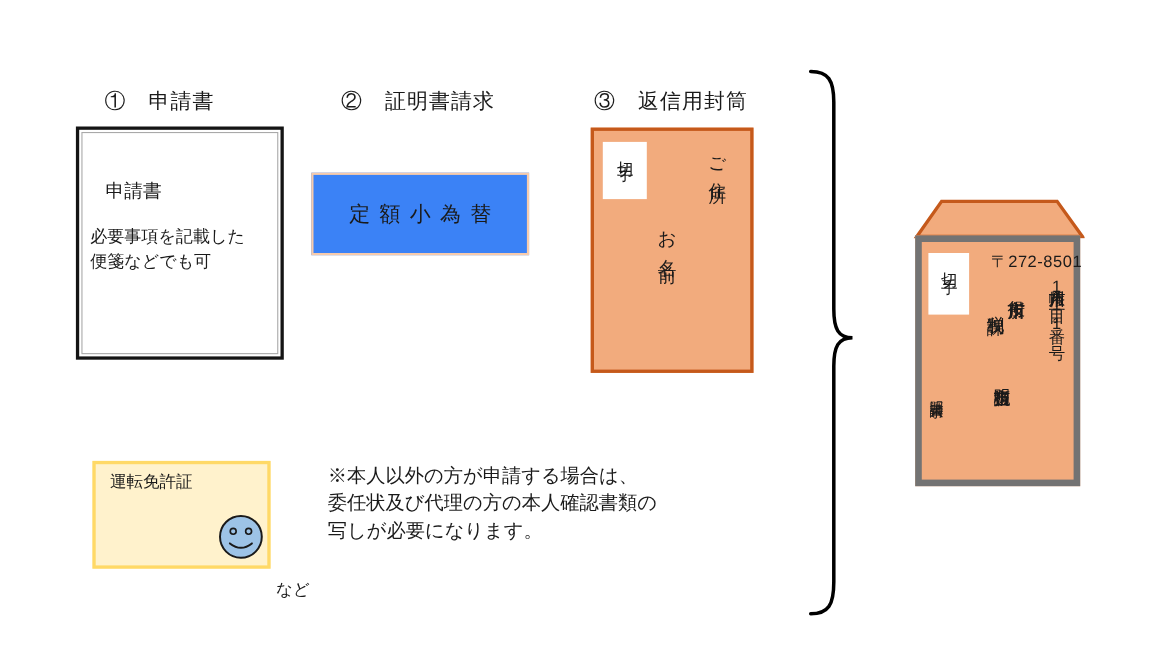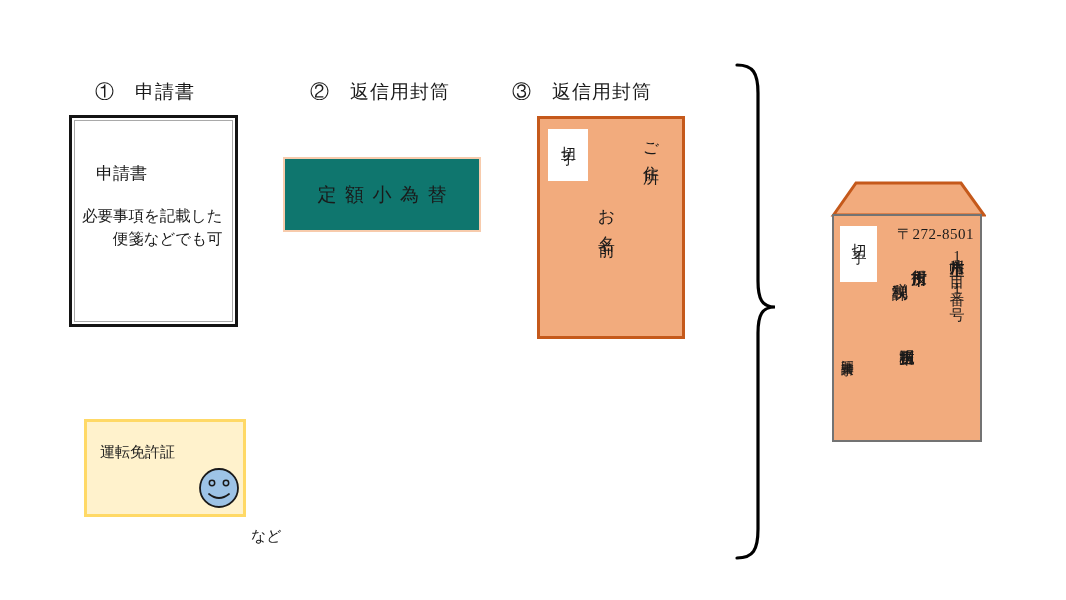--- a/index.html
+++ b/index.html
@@ -1,37 +1,37 @@
 <!DOCTYPE html>
 <html><head>
 <meta charset="utf-8">
 <style>
   * { margin:0; padding:0; box-sizing:border-box; }
   html,body { background:#fff; }
   .stage {
     position:relative; width:1066px; height:600px; background:#ffffff;
-    font-family:Liberation Serif, serif;
+    font-family:Liberation Sans, sans-serif;
     color:#1a1a1a; overflow:hidden;
   }
   .abs { position:absolute; }
   .heading { font-size:19px; letter-spacing:1px; white-space:nowrap; }
 
   
   .paper {
-    left:69px; top:115px; width:169px; height:212px;
+    left:69px; top:115px; width:189px; height:212px;
     background:#ffffff; border:3px solid #141414;
   }
   .paper-inner { position:absolute; left:2px; top:2px; right:2px; bottom:2px; border:1px solid #a9a9a9; }
   .paper-title { position:absolute; left:24px; top:44px; font-size:17px; }
-  .paper-note { position:absolute; left:10px; top:86px; font-size:15.5px; line-height:23px; white-space:pre-line;text-align:right; }
+  .paper-note { position:absolute; left:10px; top:86px; font-size:15.5px; line-height:23px; white-space:pre-line; }
 
   
   .money-order {
     left:283px; top:157px; width:198px; height:75px;
-    background:#0f766e; border:2px solid #F7CBAC;
+    background:#3b82f6; border:2px solid #F7CBAC;
     display:flex; align-items:center; justify-content:center;
   }
   .money-order span { font-size:19px; letter-spacing:0.45em; text-indent:0.45em; white-space:nowrap; }
 
   
   .envelope-s {
     left:537px; top:116px; width:148px; height:223px;
     background:#F2AB7D; border:3px solid #C5591B;
   }
   .vtext { writing-mode:vertical-rl; text-orientation:upright; line-height:1; white-space:nowrap; }
@@ -42,32 +42,32 @@
   .stamp-s { left:8px; top:10px; width:40px; height:52px; }
   .stamp-s .vtext { font-size:15px; letter-spacing:4px; padding-top:5px; }
   .env-addr { position:absolute; left:103px; top:13px; font-size:16px; letter-spacing:3px; }
   .env-name { position:absolute; left:58px; top:78px; font-size:17px; letter-spacing:6px; }
 
   
   .license {
     left:84px; top:419px; width:162px; height:98px;
     background:#FFF2CC; border:3px solid #FFD966;
   }
-  .license-title { position:absolute; left:13px; top:7px; font-size:15px;margin-top:14px; }
+  .license-title { position:absolute; left:13px; top:7px; font-size:15px; }
   .face-svg { position:absolute; left:110px; top:44px; }
   .etc-label { left:227px; top:527px; font-size:15px;margin-left:24px; }
 
   
   .note-text { left:298px; top:420px; font-size:17.5px; line-height:25px; white-space:pre-line; }
 
   
   .flap-svg { left:828px; top:181px; }
   .envelope-b {
     left:832px; top:214px; width:150px; height:228px;
-    background:#F2AB7D; border:2px solid #737373;
+    background:#F2AB7D; border:6px solid #737373;
   }
   .stamp-b { left:6px; top:10px; width:37px; height:56px; }
   .stamp-b .vtext { font-size:15px; letter-spacing:6px; padding-top:5px; }
   .postal { position:absolute; left:63px; top:9px; font-size:15px; letter-spacing:0.5px; white-space:nowrap; }
   .addr-col   { position:absolute; left:115px; top:32px;  font-size:15px; letter-spacing:0px; }
   .office-col { position:absolute; left:77px;  top:41px;  font-size:16px; }
   .div-col    { position:absolute; left:58px;  top:54px;  font-size:16px; letter-spacing:1px; }
   .sect-col   { position:absolute; left:65px;  top:122px; font-size:15px; }
   .purpose-col{ position:absolute; left:7px;   top:134px; font-size:12.5px; letter-spacing:1px; }
 
@@ -79,45 +79,48 @@
 <div class="stage">
 
   <div class="abs heading" style="left:95px; top:79px;">①　申請書</div>
   <div class="abs paper">
     <div class="paper-inner"></div>
     <div class="paper-title">申請書</div>
     <div class="paper-note">必要事項を記載した
 便箋などでも可</div>
   </div>
 
-  <div class="abs heading" style="left:310px; top:79px;">②　返信用封筒</div>
+  <div class="abs heading" style="left:310px; top:79px;">②　証明書請求</div>
   <div class="abs money-order">
     <span>定額小為替</span>
   </div>
 
-  <div class="abs heading" style="left:512px; top:79px;">③　返信用封筒</div>
+  <div class="abs heading" style="left:540px; top:79px;">③　返信用封筒</div>
   <div class="abs envelope-s">
     <div class="stamp-box stamp-s">
       <div class="vtext">切手</div>
     </div>
     <div class="vtext env-addr">ご住所</div>
     <div class="vtext env-name">お名前</div>
   </div>
 
   <div class="abs license">
     <div class="license-title">運転免許証</div>
     <svg class="face-svg" width="44" height="44" viewBox="0 0 44 44">
       <circle cx="22" cy="22" r="19" fill="#9DC3E6" stroke="#1a1a1a" stroke-width="1.8"></circle>
       <circle cx="15" cy="17" r="2.7" fill="#9DC3E6" stroke="#1a1a1a" stroke-width="1.5"></circle>
       <circle cx="29" cy="17" r="2.7" fill="#9DC3E6" stroke="#1a1a1a" stroke-width="1.5"></circle>
       <path d="M 12 28 Q 22 36 32 28" fill="none" stroke="#1a1a1a" stroke-width="1.8" stroke-linecap="round"></path>
     </svg>
   </div>
   <div class="abs etc-label">など</div>
 
+  <div class="abs note-text">※本人以外の方が申請する場合は、
+委任状及び代理の方の本人確認書類の
+写しが必要になります。</div>
 
   <svg class="abs brace-svg" width="56" height="506" viewBox="0 0 56 506">
     <path d="M 9 5 C 25 5 30 13 30 33 L 30 221 C 30 239 34 247 47 247
              C 34 247 30 255 30 273 L 30 469 C 30 490 25 498 9 498" fill="none" stroke="#000000" stroke-width="3.2" stroke-linecap="round"></path>
   </svg>
 
   <svg class="abs flap-svg" width="158" height="36" viewBox="0 0 158 36">
     <polygon points="5.5,34 28,2 133,2 156,34" fill="#F2AB7D" stroke="#C5591B" stroke-width="3" stroke-linejoin="miter"></polygon>
   </svg>
   <div class="abs envelope-b">

